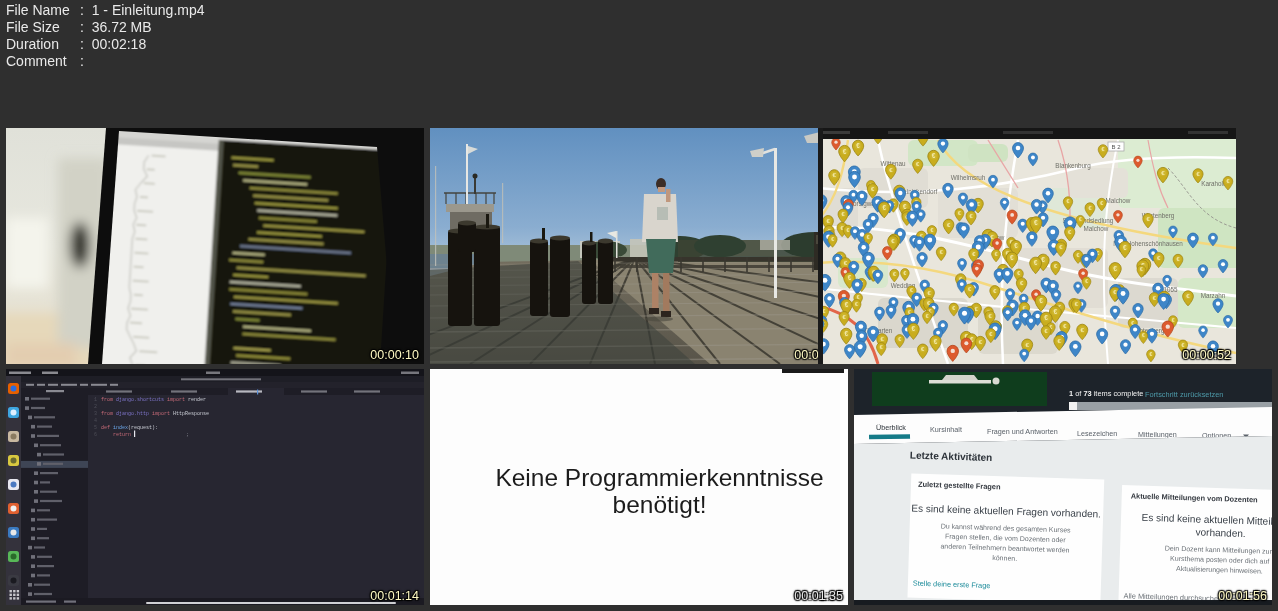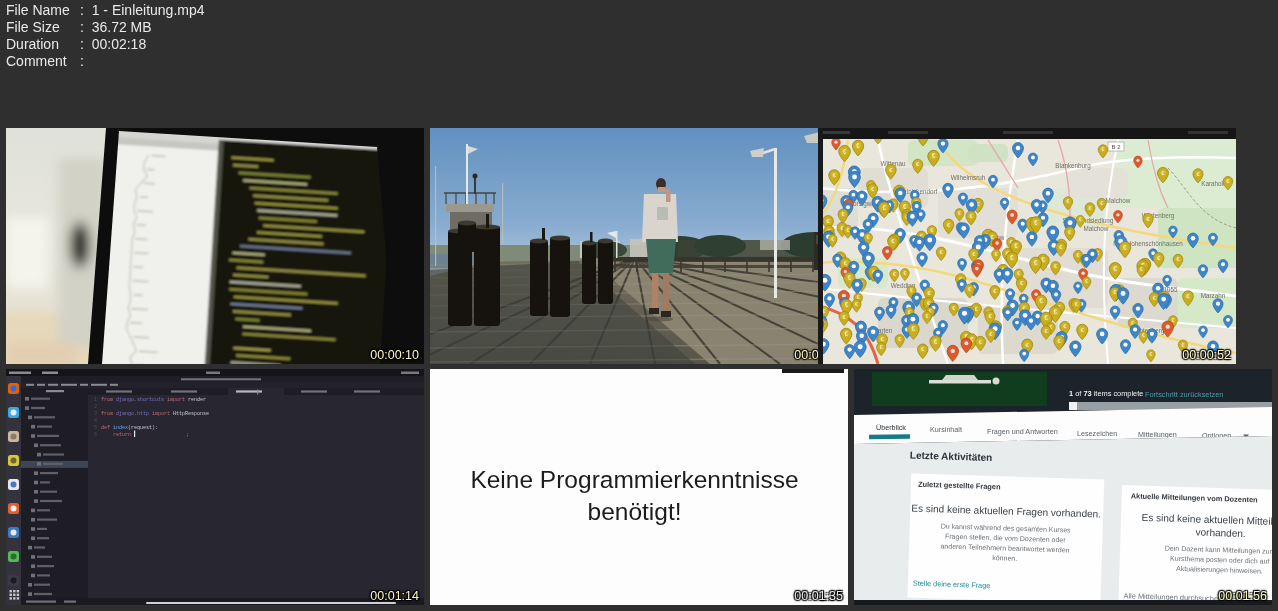--- a/index.html
+++ b/index.html
@@ -717,21 +717,21 @@
       <rect x="15" y="229" width="403" height="7" fill="#1b1a22"></rect>
       <rect x="20" y="231.5" width="30" height="2.2" fill="#70707a"></rect>
       <rect x="58" y="231.5" width="12" height="2.2" fill="#70707a"></rect>
       <rect x="140" y="233" width="250" height="2" rx="1" fill="#d0d0d4"></rect>
     </svg>
     <span class="ts">00:01:14</span>
   </div>
 <div class="t" id="t5">
     <div style="position:absolute;inset:0;background:#fdfdfd;"></div>
     <div style="position:absolute;left:352px;top:0;width:62px;height:4px;background:#1a1a1a;"></div>
-    <div style="position:absolute;left:0;top:0;width:409px;text-align:center;color:#1c1c1c;font-size:24.5px;line-height:32px;top:95px;opacity:.999;">Keine Programmierkenntnisse<br>benötigt!</div>
+    <div style="position:absolute;left:0;top:0;width:409px;text-align:center;color:#1c1c1c;font-size:24.5px;line-height:27px;top:95px;opacity:.999;padding-left:25px;">Keine Programmierkenntnisse<br>benötigt!</div>
     <span class="ts" style="color:#e9e9e9;margin-left:32px;">00:01:35</span>
   </div>
 <div class="t" id="t6">
     <svg width="418" height="236" viewBox="0 0 418 236">
       <rect width="418" height="236" fill="#1d232a"></rect>
       <rect x="18" y="3" width="175" height="34" fill="#0f3d1d"></rect>
       <rect x="75" y="11" width="62" height="3.5" fill="#ddded6"></rect>
       <polygon points="92,6 120,6 124,11 88,11" fill="#d2d3cb"></polygon>
       <circle cx="142" cy="12" r="3.5" fill="#d8d9d1"></circle>
       <text x="215" y="27" font-size="7.4" fill="#f2f2f2" font-family="Liberation Sans"><tspan font-weight="bold">1</tspan> of <tspan font-weight="bold">73</tspan> items complete</text>

